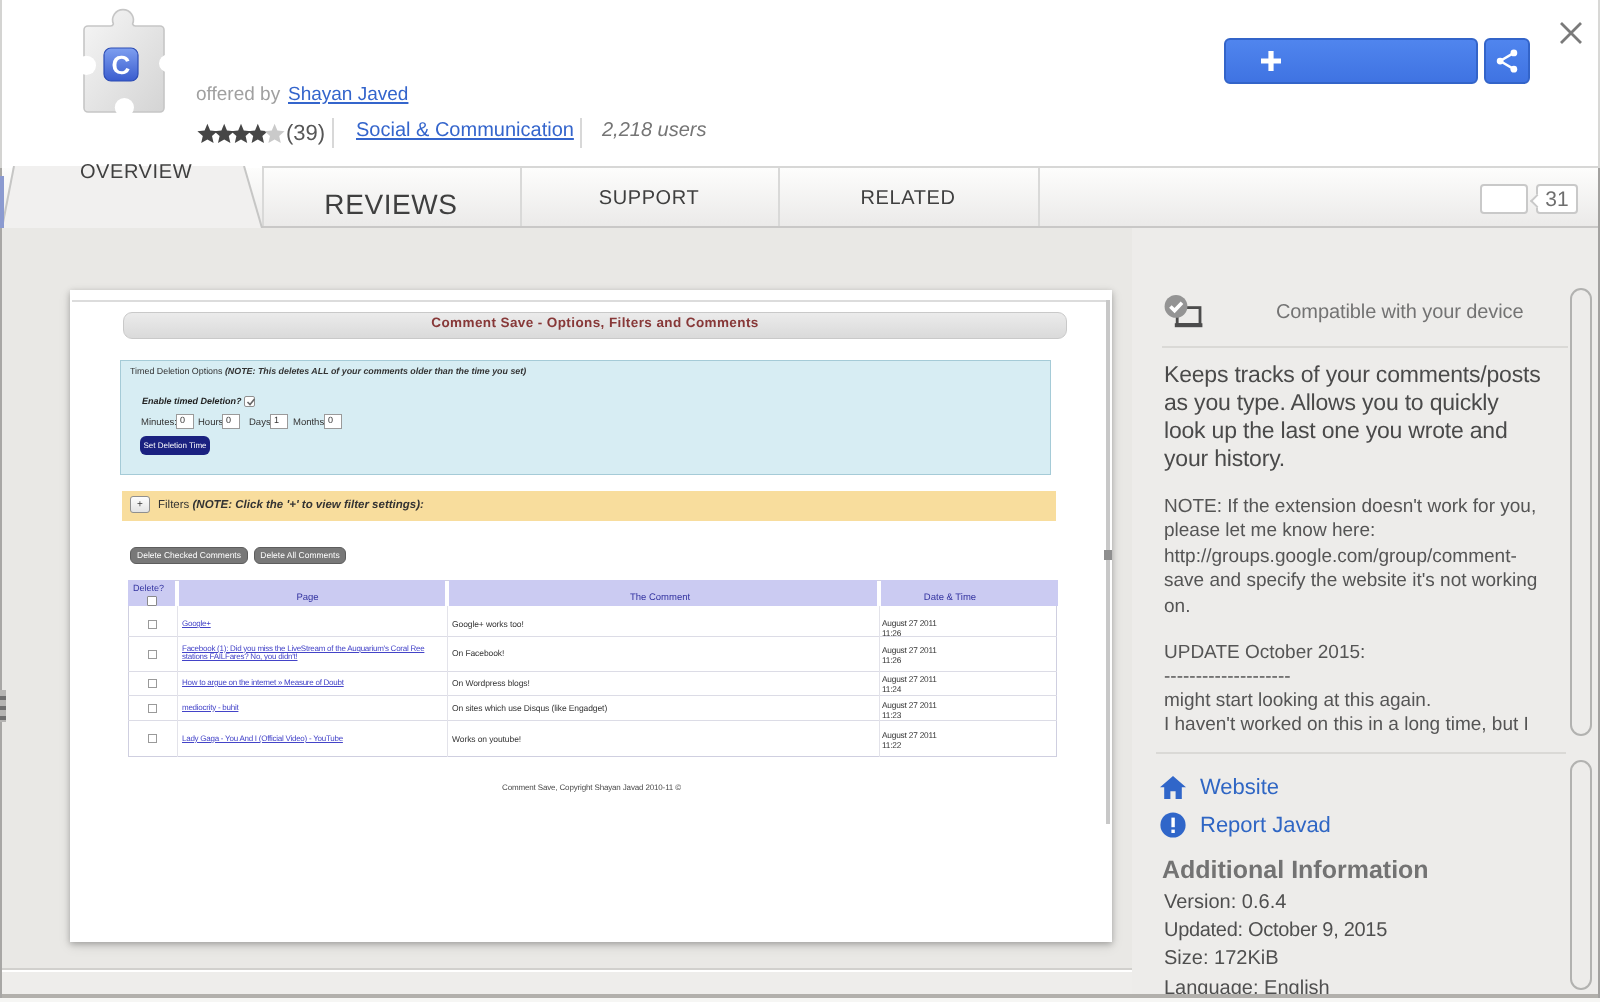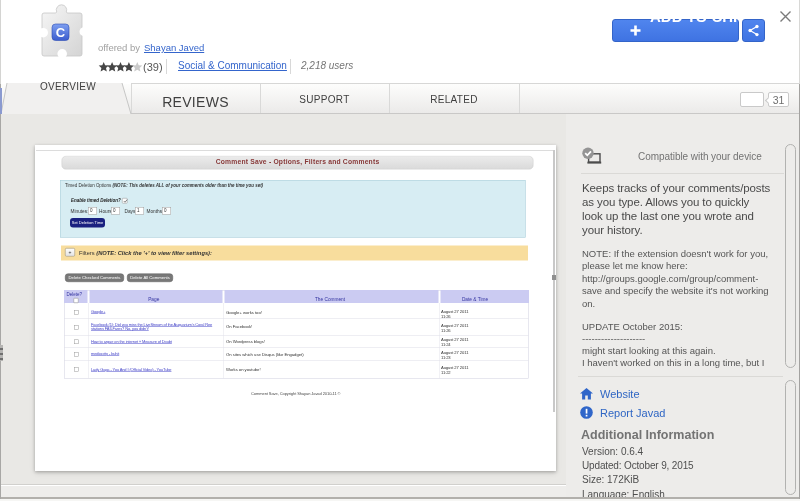--- a/index.html
+++ b/index.html
@@ -45,21 +45,21 @@
   <div class="abs nw" style="left:143px;top:61px;font-size:11px;color:#575757;">(39)</div>
   <div class="abs" style="left:166px;top:59px;width:1px;height:15px;background:#d8d8d8;"></div>
   <div class="abs nw" style="left:178px;top:60px;font-size:10px;color:#3465cc;text-decoration:underline;">Social &amp; Communication</div>
   <div class="abs" style="left:290px;top:59px;width:1px;height:15px;background:#d8d8d8;"></div>
   <div class="abs nw" style="left:301px;top:60px;font-size:10px;font-style:italic;color:#757575;">2,218 users</div>
 
   <div class="abs" style="left:612px;top:19px;width:127px;height:23px;background:linear-gradient(#5085ee,#3f73e2);border:1px solid #3364c9;border-radius:3px;"></div>
   <svg class="abs" style="left:630px;top:25px;" width="11" height="11" viewBox="0 0 11 11">
     <path d="M5.5 0.5 V10.5 M0.5 5.5 H10.5" stroke="#fff" stroke-width="2.6"></path>
   </svg>
-  <div class="abs nw" style="left:650px;top:8px;font-size:15px;font-weight:bold;color:#fff;letter-spacing:0px;">ADD TO CHROME</div>
+  <div class="abs nw" style="left:650px;top:8px;font-size:11px;font-weight:normal;color:#fff;letter-spacing:0px;">ADD TO CHROME</div>
   <div class="abs" style="left:742px;top:19px;width:23px;height:23px;background:linear-gradient(#5085ee,#3f73e2);border:1px solid #3364c9;border-radius:3px;"></div>
   <svg class="abs" style="left:746px;top:23px;" width="15" height="15" viewBox="0 0 24 24">
     <path d="M17.5 5.5 L6.5 12 L17.5 18.5" stroke="#fff" stroke-width="1.9" fill="none"></path>
     <circle cx="17.5" cy="5.5" r="2.7" fill="#fff"></circle>
       <circle cx="6.5" cy="12" r="2.7" fill="#fff"></circle>
       <circle cx="17.5" cy="18.5" r="2.7" fill="#fff"></circle>
   </svg>
   <svg class="abs" style="left:779px;top:10px;" width="13" height="13" viewBox="0 0 13 13">
     <path d="M1.5 1.5 L11.5 11.5 M11.5 1.5 L1.5 11.5" stroke="#7a7a7a" stroke-width="1.4"></path>
   </svg>

